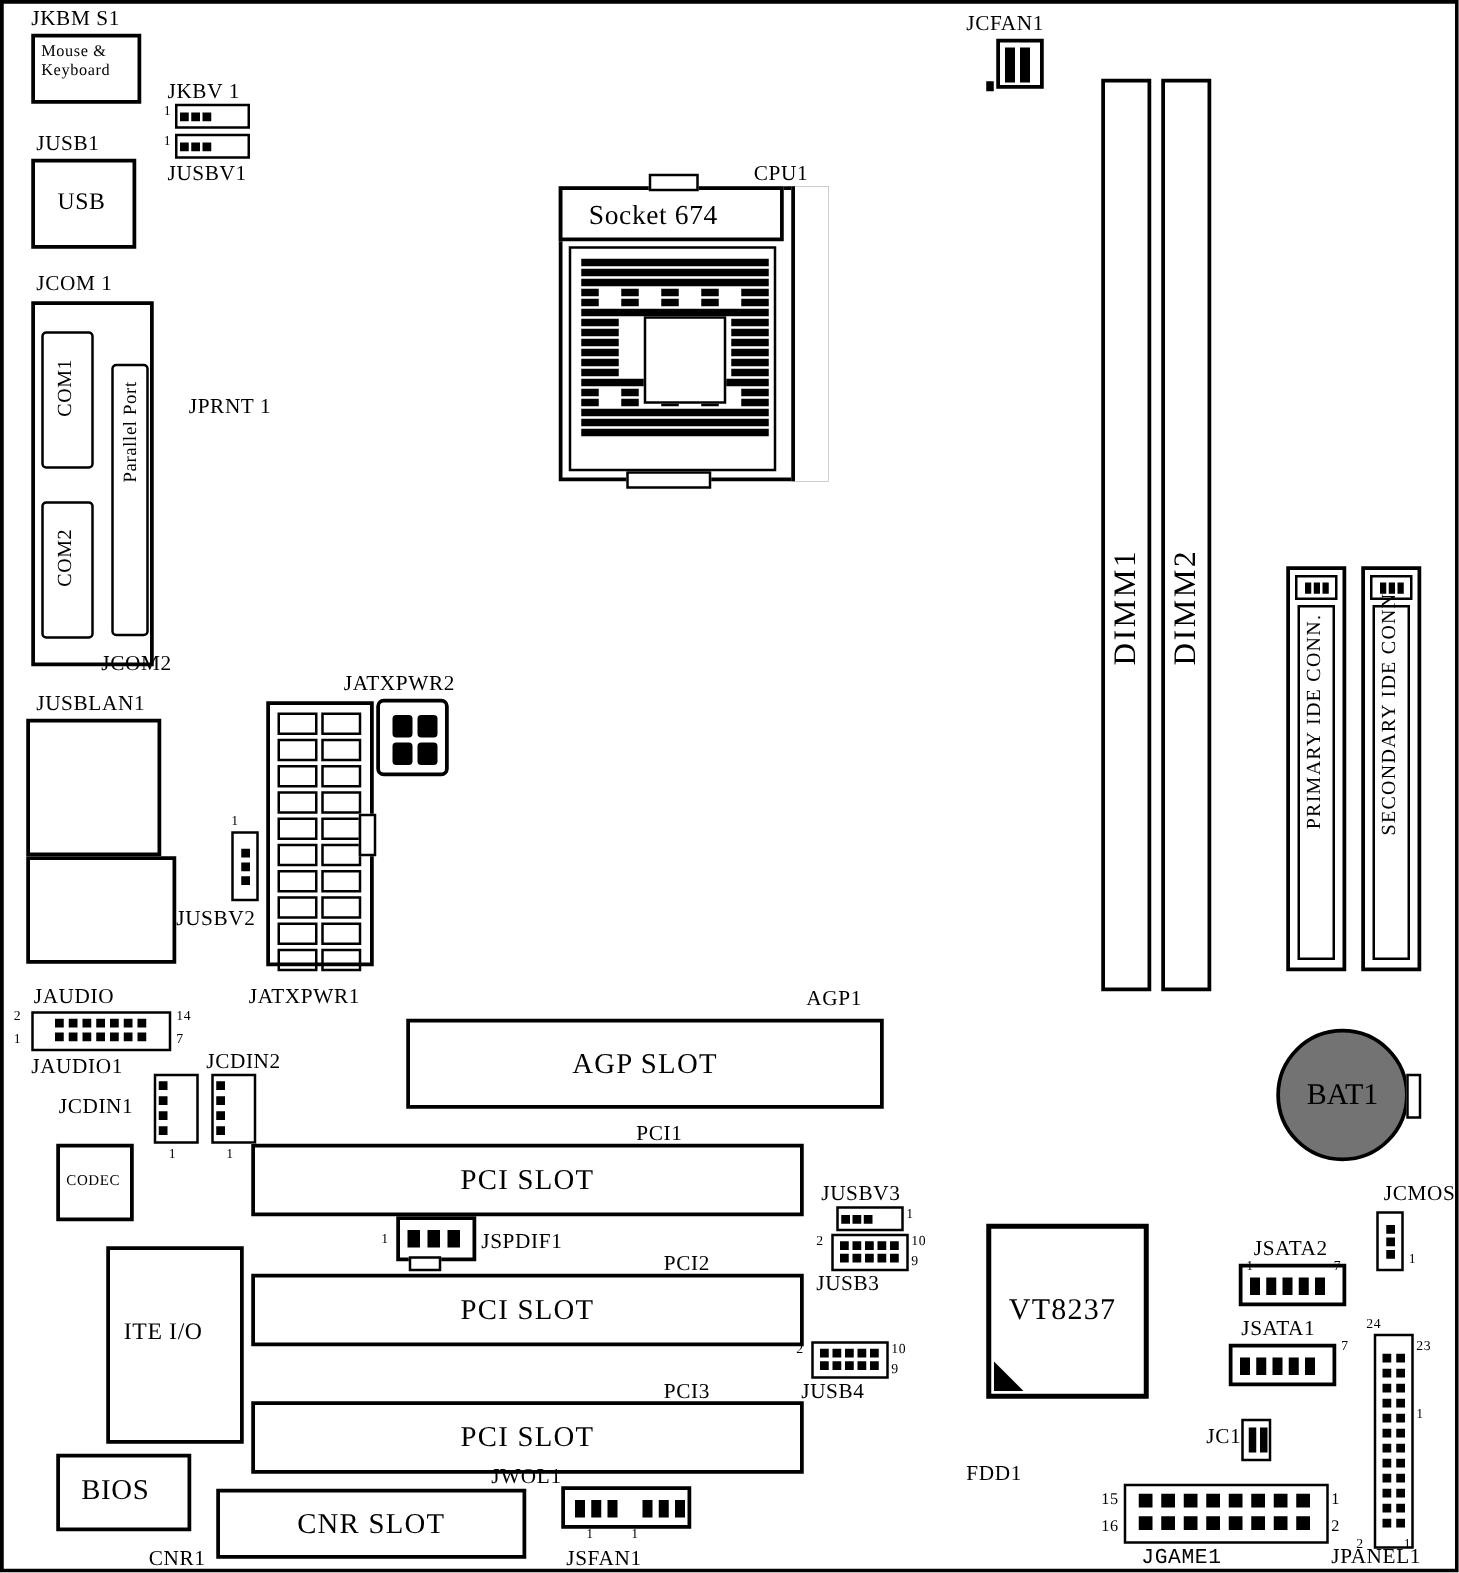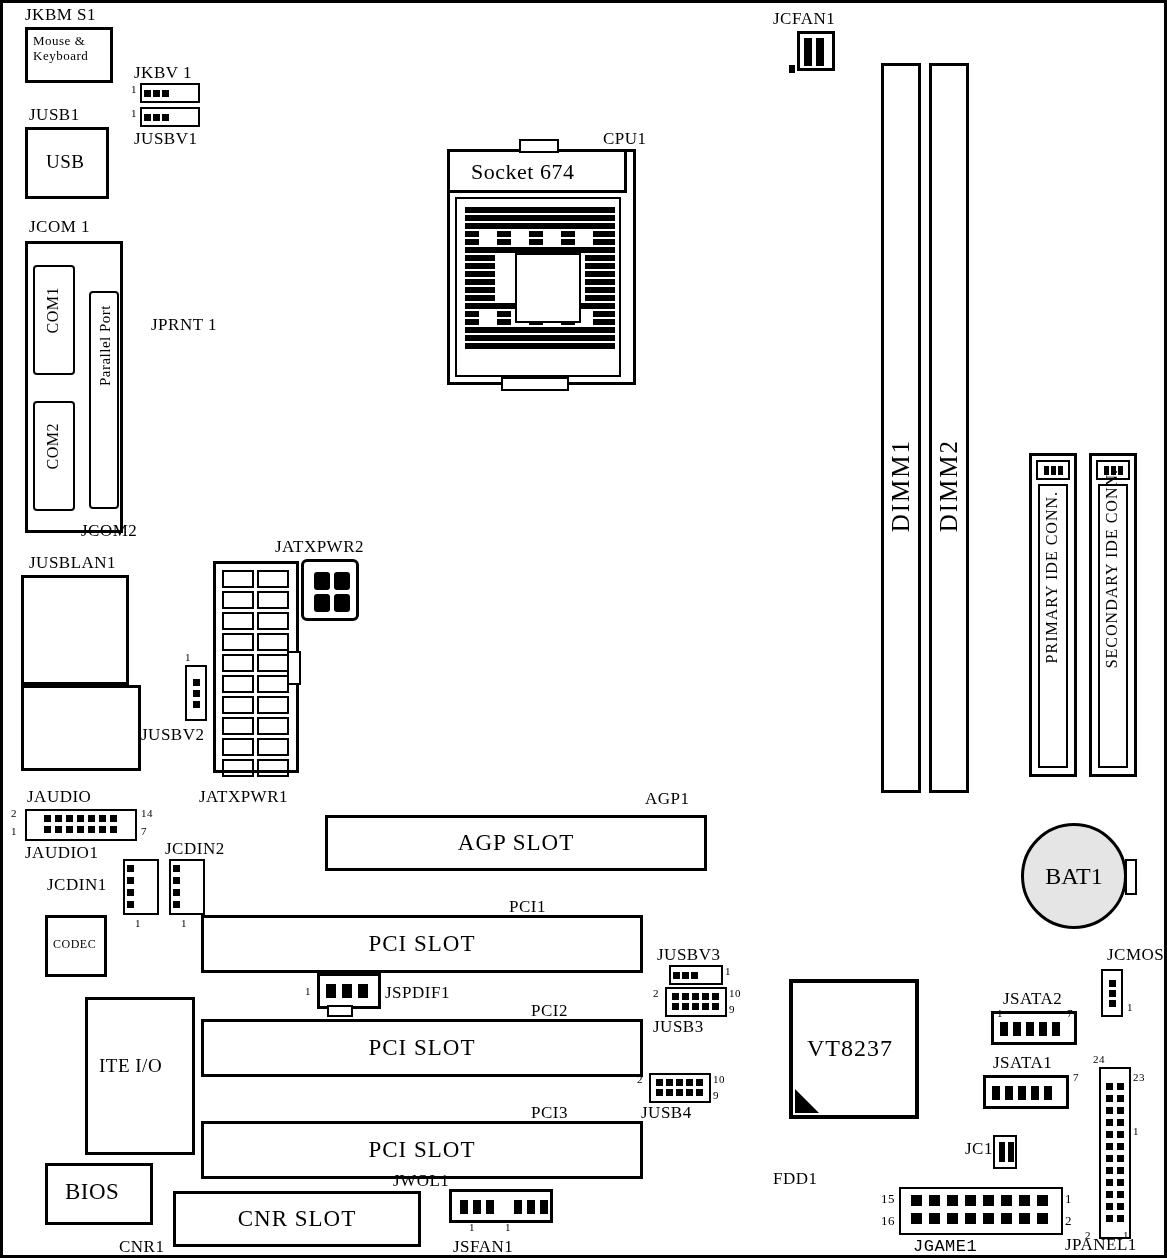--- a/index.html
+++ b/index.html
@@ -18,21 +18,21 @@
   .box{position:absolute;border:3px solid #000;background:#fff;box-sizing:border-box;}
   .box2{position:absolute;border:2px solid #000;background:#fff;box-sizing:border-box;}
   .vert{writing-mode:vertical-rl;transform:rotate(180deg);}
   .pinrow{position:absolute;border:2px solid #000;background:#fff;box-sizing:border-box;display:flex;align-items:center;justify-content:flex-start;padding:2px;gap:2px;}
   .pin{width:7px;height:7px;background:#000;flex:0 0 auto;}
   .pingrid{position:absolute;border:2px solid #000;background:#fff;box-sizing:border-box;display:grid;gap:2px;padding:2px;align-content:center;justify-content:center;}
   .chip{position:absolute;border:4px solid #000;background:#fff;box-sizing:border-box;}
   .slot{position:absolute;border:3px solid #000;background:#fff;box-sizing:border-box;display:flex;align-items:center;justify-content:center;font-size:23px;letter-spacing:1px;}
   .dimm{position:absolute;border:3px solid #000;background:#fff;box-sizing:border-box;}
   .ide{position:absolute;border:3px solid #000;background:#fff;box-sizing:border-box;}
-  .round{position:absolute;border:3px solid #000;border-radius:50%;background:#e5e5e5;box-sizing:border-box;display:flex;align-items:center;justify-content:center;font-size:24px;}
+  .round{position:absolute;border:3px solid #000;border-radius:50%;background:#737373;box-sizing:border-box;display:flex;align-items:center;justify-content:center;font-size:24px;}
   .tiny-sq{position:absolute;background:#000;}
 </style>
 </head>
 <body>
 
 <div id="board">
 
   <div class="lbl" style="left:22px;top:2px;">JKBM S1</div>
   <div class="box" style="left:22px;top:24px;width:88px;height:56px;"></div>
   <div class="lbl sm" style="left:30px;top:30px;line-height:15px;">Mouse &amp;<br>Keyboard</div>
@@ -220,21 +220,21 @@
       <span style="width:5px;height:9px;background:#000;"></span>
       <span style="width:5px;height:9px;background:#000;"></span>
       <span style="width:5px;height:9px;background:#000;"></span>
     </div>
     <div style="position:absolute;left:6px;top:28px;right:6px;bottom:6px;border:2px solid #000;"></div>
   </div>
   <div class="lbl vert" style="left:1100px;top:466px;font-size:16px;letter-spacing:1px;">SECONDARY IDE CONN.</div>
 
 
   <div class="lbl" style="left:642px;top:786px;">AGP1</div>
-  <div class="slot" style="left:322px;top:812px;width:382px;height:56px;">
+  <div class="slot" style="left:322px;top:812px;width:382px;height:72px;">
     <span>AGP SLOT</span>
   </div>
 
   <div class="round" style="left:1018px;top:820px;width:106px;height:106px;">
     <span>BAT1</span>
   </div>
   <div class="box2" style="left:1122px;top:856px;width:12px;height:36px;"></div>
 
   <div class="lbl" style="left:162px;top:836px;">JCDIN2</div>
   <div class="pingrid" style="left:166px;top:856px;width:36px;height:56px;grid-template-columns:repeat(1,1fr);grid-template-rows:repeat(4,9px);gap:3px;">

